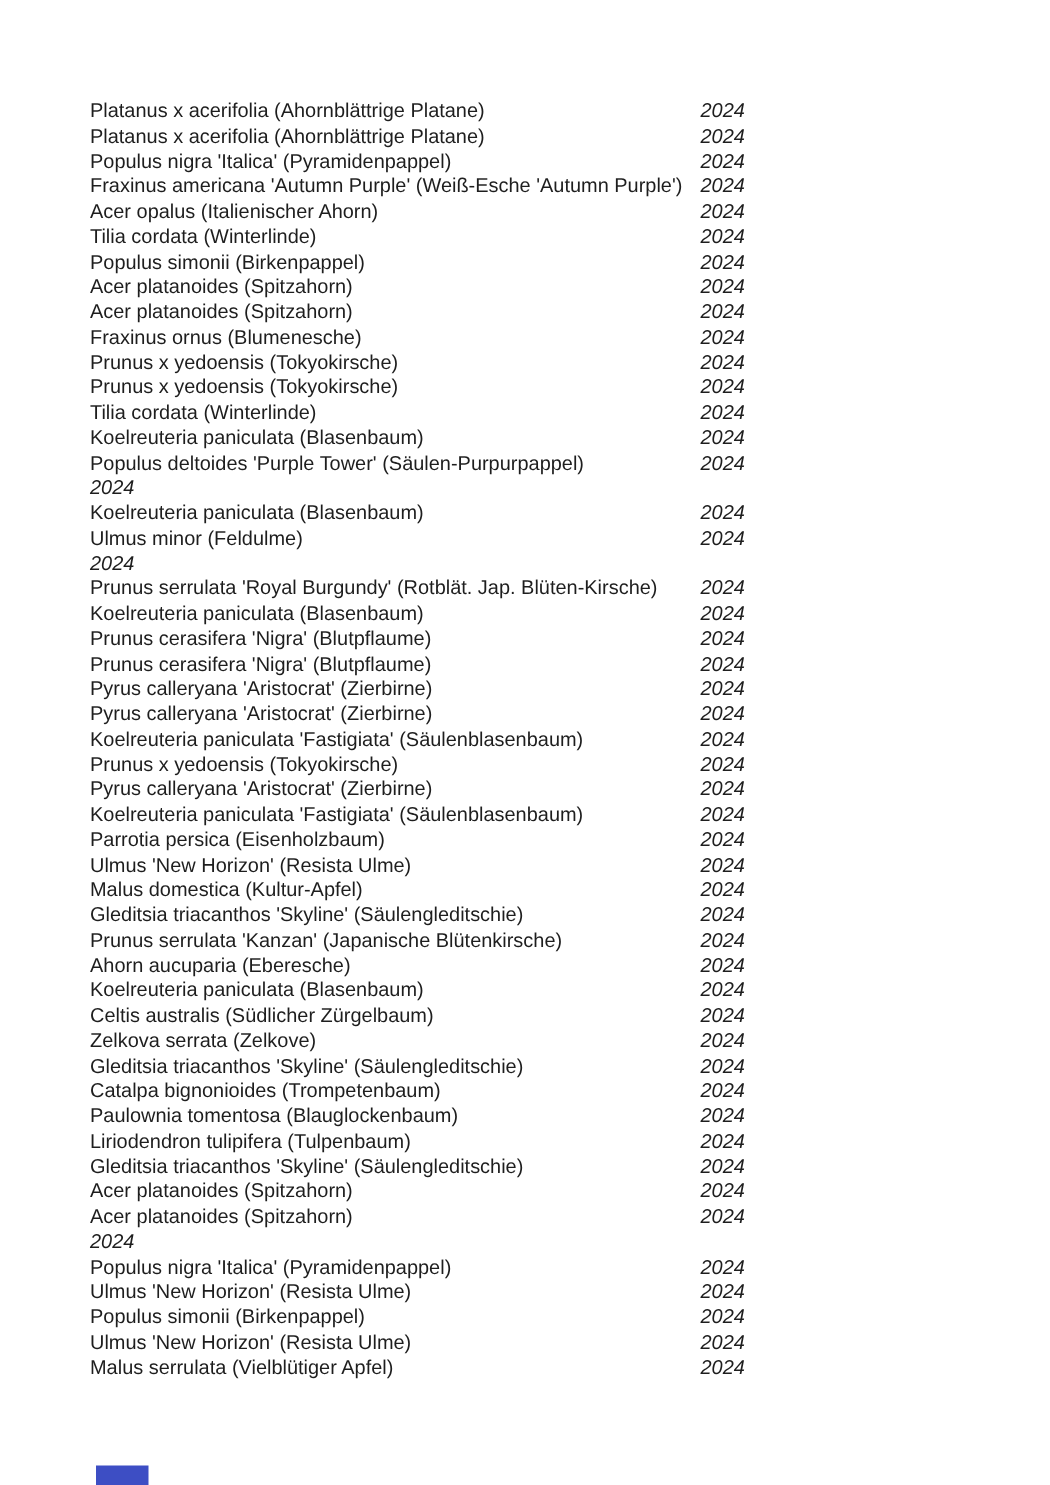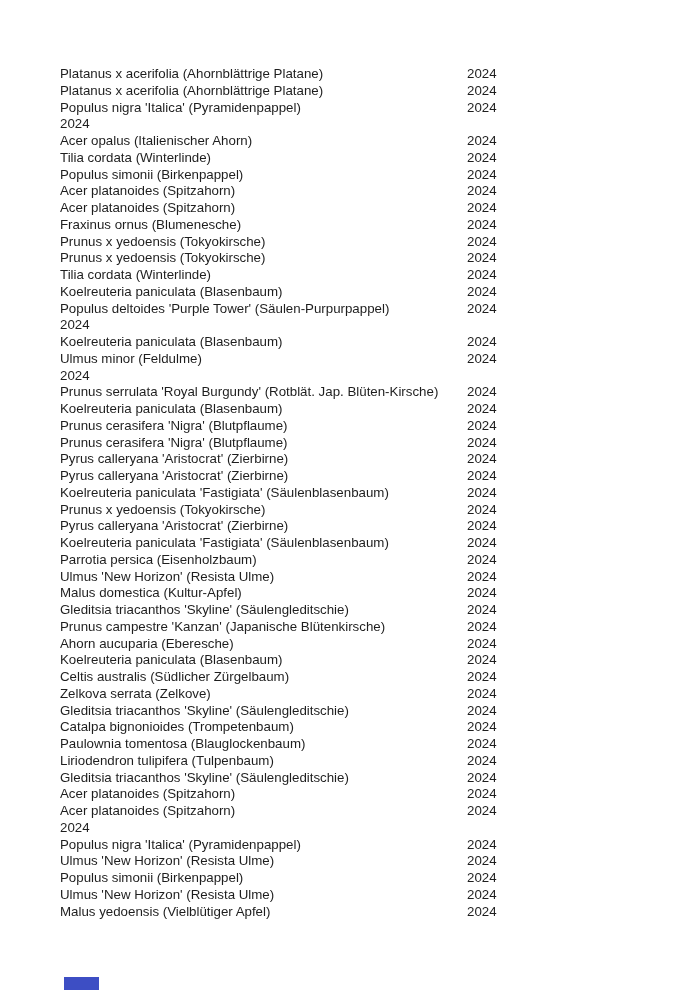--- a/index.html
+++ b/index.html
@@ -32,20 +32,21 @@
     font-size: 13.3px;
     white-space: nowrap;
   }
   .row .name {
     flex: 0 0 407px;
     width: 407px;
     overflow: visible;
   }
   .row .year {
     flex: 0 0 auto;
+    font-style: italic;
   }
   .bottom-marker {
     position: absolute;
     left: 64px;
     top: 977px;
     width: 35px;
     height: 13px;
   }
 </style>
 </head>
@@ -62,20 +63,21 @@
     <span class="name">Platanus x acerifolia (Ahornblättrige Platane)</span>
     <span class="year">2024</span>
   </div>
 
   <div class="row">
     <span class="name">Populus nigra 'Italica' (Pyramidenpappel)</span>
     <span class="year">2024</span>
   </div>
 
   <div class="row">
+    <span class="name">Fraxinus americana 'Autumn Purple' (Weiß-Esche 'Autumn Purple')</span>
     <span class="year">2024</span>
   </div>
 
   <div class="row">
     <span class="name">Acer opalus (Italienischer Ahorn)</span>
     <span class="year">2024</span>
   </div>
 
   <div class="row">
     <span class="name">Tilia cordata (Winterlinde)</span>
@@ -209,21 +211,21 @@
     <span class="name">Malus domestica (Kultur-Apfel)</span>
     <span class="year">2024</span>
   </div>
 
   <div class="row">
     <span class="name">Gleditsia triacanthos 'Skyline' (Säulengleditschie)</span>
     <span class="year">2024</span>
   </div>
 
   <div class="row">
-    <span class="name">Prunus campestre 'Kanzan' (Japanische Blütenkirsche)</span>
+    <span class="name">Prunus serrulata 'Kanzan' (Japanische Blütenkirsche)</span>
     <span class="year">2024</span>
   </div>
 
   <div class="row">
     <span class="name">Ahorn aucuparia (Eberesche)</span>
     <span class="year">2024</span>
   </div>
 
   <div class="row">
     <span class="name">Koelreuteria paniculata (Blasenbaum)</span>
@@ -293,18 +295,18 @@
     <span class="name">Populus simonii (Birkenpappel)</span>
     <span class="year">2024</span>
   </div>
 
   <div class="row">
     <span class="name">Ulmus 'New Horizon' (Resista Ulme)</span>
     <span class="year">2024</span>
   </div>
 
   <div class="row">
-    <span class="name">Malus yedoensis (Vielblütiger Apfel)</span>
+    <span class="name">Malus serrulata (Vielblütiger Apfel)</span>
     <span class="year">2024</span>
   </div>
 </div>
   <div class="bottom-marker" style="background: rgb(61, 78, 196);"></div>
 </div>
 
 </body></html>

